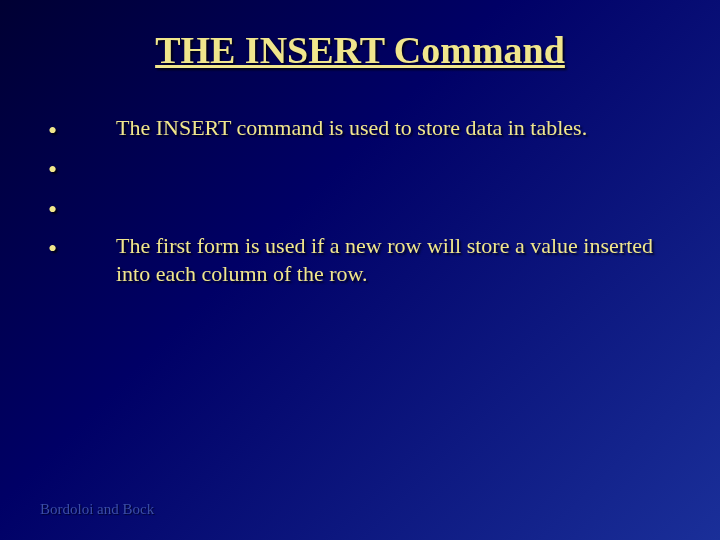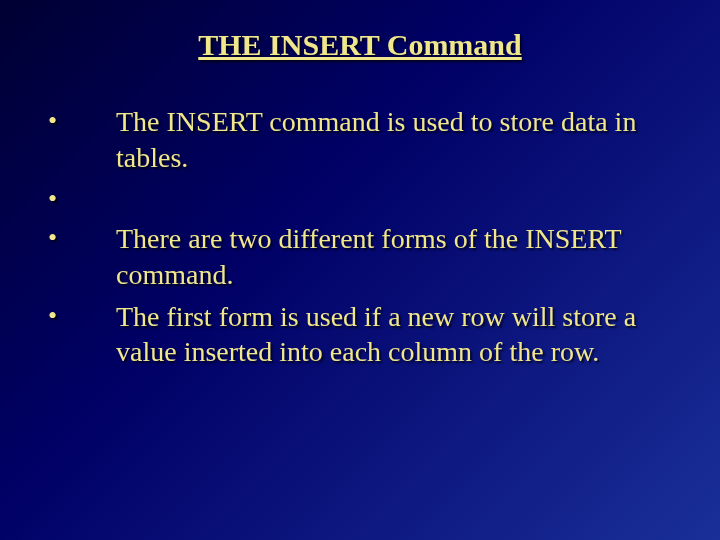--- a/index.html
+++ b/index.html
@@ -13,21 +13,21 @@
   .slide {
     width: 720px;
     height: 540px;
     background: linear-gradient(135deg, #000033 0%, #000066 40%, #1a2f99 100%);
     position: relative;
     box-sizing: border-box;
     padding: 28px 40px 0 40px;
   }
   .title {
     text-align: center;
-    font-size: 30px;
+    font-size: 38px;
     font-weight: bold;
     color: #f0e68c;
     text-decoration: underline;
     text-shadow: 2px 2px 2px rgba(0,0,0,0.7);
     margin-bottom: 42px;
   }
   .body {
     padding: 0 8px;
   }
   .bullet-row {
@@ -39,21 +39,21 @@
     width: 68px;
     flex: 0 0 68px;
     font-size: 26px;
     color: #f0e68c;
     text-shadow: 2px 2px 2px rgba(0,0,0,0.7);
     line-height: 1.28;
     text-align: left;
   }
   .bullet-text {
     flex: 1;
-    font-size: 28px;
+    font-size: 22px;
     color: #f0e68c;
     text-shadow: 2px 2px 2px rgba(0,0,0,0.7);
     line-height: 1.28;
   }
   .footer {
     position: absolute;
     left: 40px;
     bottom: 22px;
     font-size: 15px;
     color: #3b4ea8;
@@ -72,23 +72,23 @@
       <div class="bullet">•</div>
       <div class="bullet-text">The INSERT command is used to store data in tables.</div>
     </div>
 
     <div class="bullet-row">
       <div class="bullet">•</div>
     </div>
 
     <div class="bullet-row">
       <div class="bullet">•</div>
-      <div class="bullet-text">There are two different forms of the INSERT command.</div>
     </div>
 
     <div class="bullet-row">
       <div class="bullet">•</div>
       <div class="bullet-text">The first form is used if a new row will store a value inserted into each column of the row.</div>
     </div>
 
   </div>
 
+  <div class="footer">Bordoloi and Bock</div>
 </div>
 
 </body></html>

